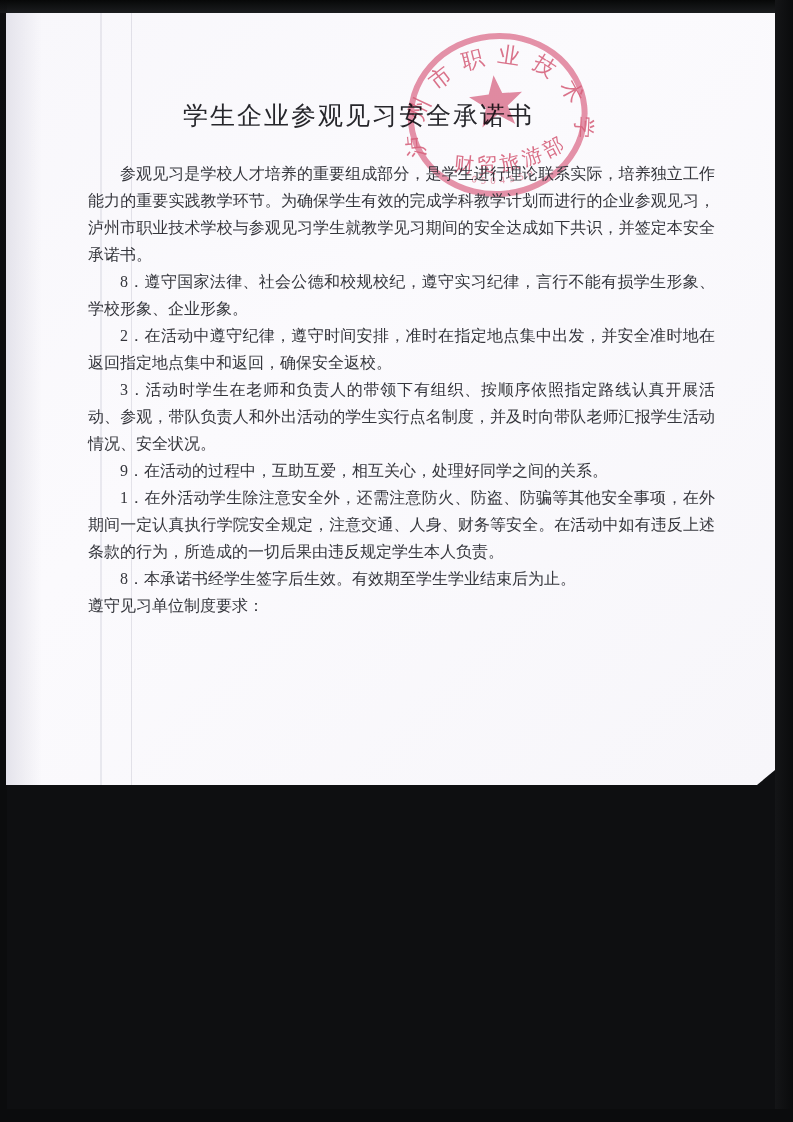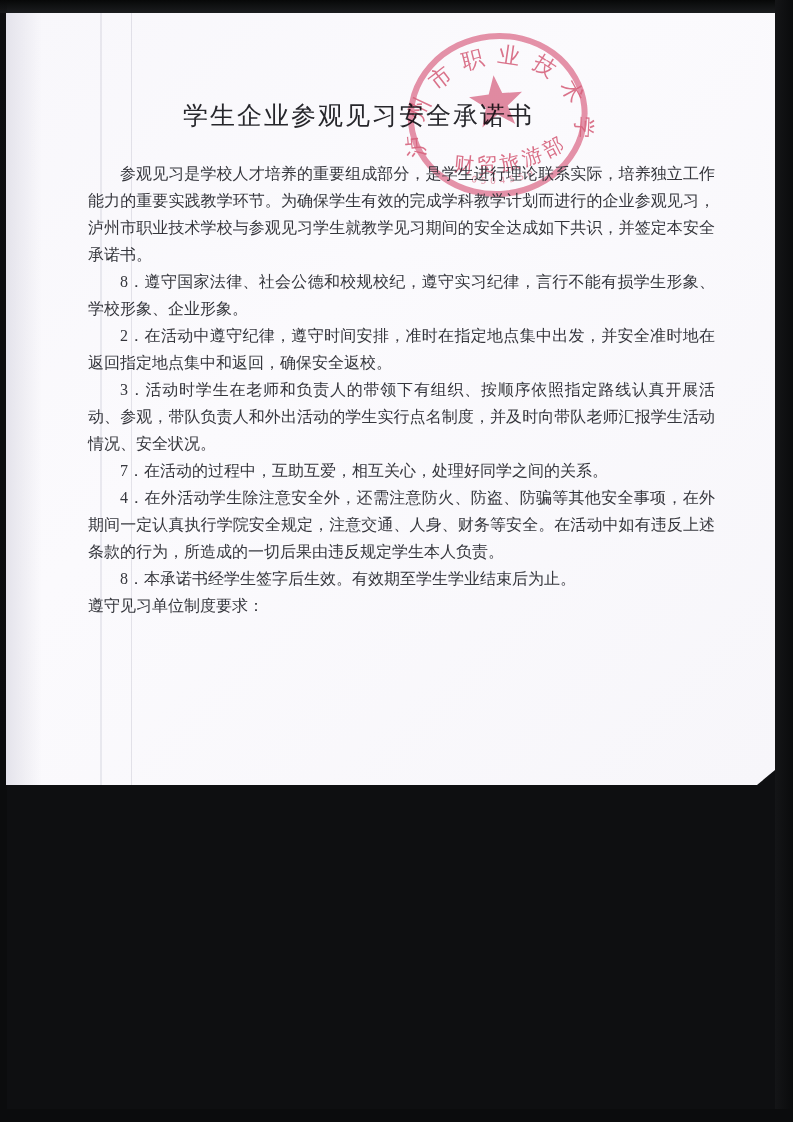--- a/index.html
+++ b/index.html
@@ -100,22 +100,22 @@
     <text font-size="9" fill="#d6536f" fill-opacity="0.65" letter-spacing="4" font-family="DejaVu Sans, sans-serif">
       <textPath href="#numArc" startOffset="12%">0504550</textPath>
     </text>
   </svg>
 
   <div class="doc-body">
     <p>参观见习是学校人才培养的重要组成部分，是学生进行理论联系实际，培养独立工作能力的重要实践教学环节。为确保学生有效的完成学科教学计划而进行的企业参观见习，泸州市职业技术学校与参观见习学生就教学见习期间的安全达成如下共识，并签定本安全承诺书。</p>
     <p>8．遵守国家法律、社会公德和校规校纪，遵守实习纪律，言行不能有损学生形象、学校形象、企业形象。</p>
     <p>2．在活动中遵守纪律，遵守时间安排，准时在指定地点集中出发，并安全准时地在返回指定地点集中和返回，确保安全返校。</p>
     <p>3．活动时学生在老师和负责人的带领下有组织、按顺序依照指定路线认真开展活动、参观，带队负责人和外出活动的学生实行点名制度，并及时向带队老师汇报学生活动情况、安全状况。</p>
-    <p>7．在活动的过程中，互助互爱，相互关心，处理好同学之间的关系。</p>
-    <p>4．在外活动学生除注意安全外，还需注意防火、防盗、防骗等其他安全事项，在外期间一定认真执行学院安全规定，注意交通、人身、财务等安全。在活动中如有违反上述条款的行为，所造成的一切后果由违反规定学生本人负责。</p>
+    <p>9．在活动的过程中，互助互爱，相互关心，处理好同学之间的关系。</p>
+    <p>1．在外活动学生除注意安全外，还需注意防火、防盗、防骗等其他安全事项，在外期间一定认真执行学院安全规定，注意交通、人身、财务等安全。在活动中如有违反上述条款的行为，所造成的一切后果由违反规定学生本人负责。</p>
     <p>8．本承诺书经学生签字后生效。有效期至学生学业结束后为止。</p>
     <p class="no-indent">遵守见习单位制度要求：</p>
   </div>
 
   
   <div class="printed" style="left:82px;top:826px;">家长（签字）：</div>
   <div class="hw sig" style="left:186px;top:812px;">刘远伟</div>
 
   <div class="printed" style="left:495px;top:824px;">学生（签字）：</div>
   <div class="hw sig2" style="left:588px;top:809px;">刘鑫</div>

